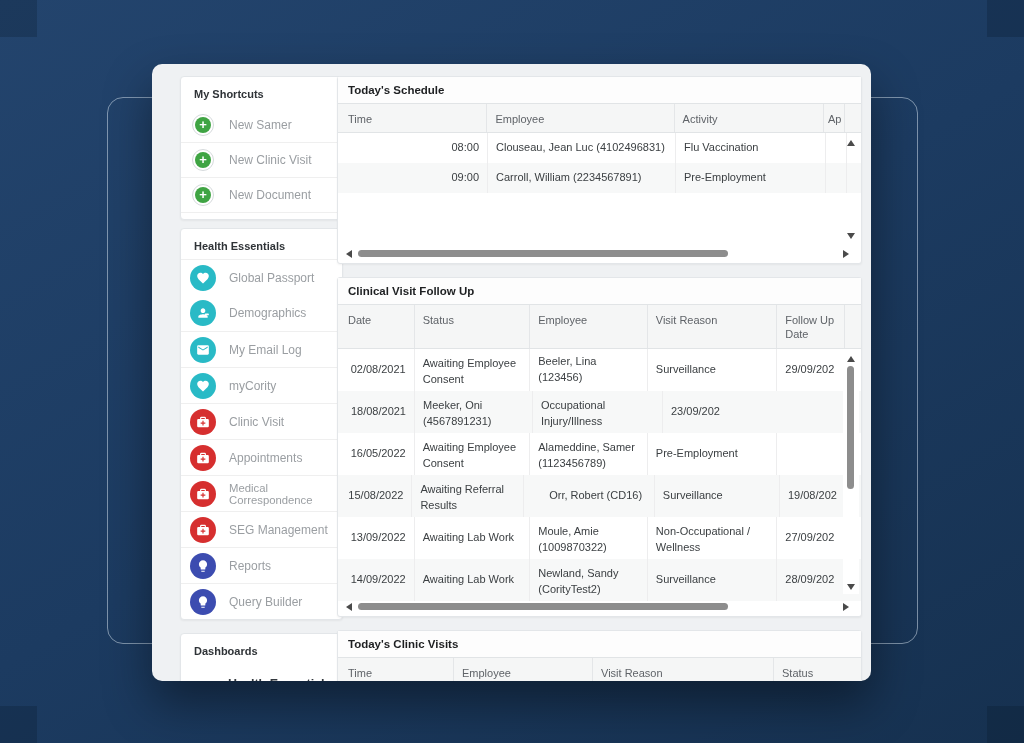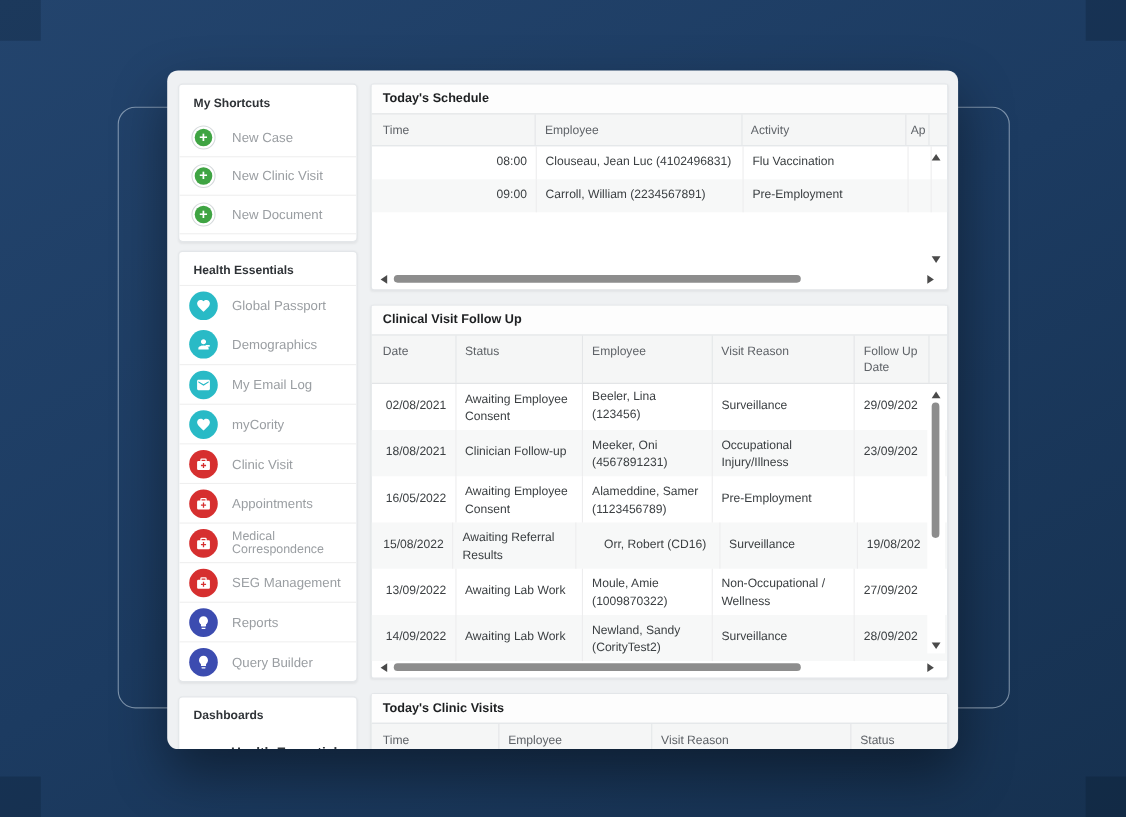--- a/index.html
+++ b/index.html
@@ -7,21 +7,21 @@
   .stage{position:relative;width:1024px;height:743px;overflow:hidden;
          background:linear-gradient(150deg,#23446d 0%,#1c3b61 50%,#163150 100%);}
   .corner{position:absolute;width:37px;height:37px;background:rgba(5,16,32,.22);}
   .corner.tl{left:0;top:0}.corner.tr{right:0;top:0}.corner.bl{left:0;bottom:0}.corner.br{right:0;bottom:0}
   .outline-rect{position:absolute;left:107px;top:97px;width:811px;height:547px;
         border:1.5px solid rgba(206,220,234,.55);border-radius:16px;}
   .main-card{position:absolute;left:152px;top:64px;width:719px;height:617px;
         background:#eff1f3;border-radius:10px;box-shadow:0 22px 48px rgba(0,0,0,.42);overflow:hidden;}
 
   
-  .side-card{position:absolute;left:10px;width:163px;background:#fff;border:1px solid #e3e6e9;
+  .side-card{position:absolute;left:28px;width:163px;background:#fff;border:1px solid #e3e6e9;
         border-radius:4px;box-shadow:0 1px 2px rgba(0,0,0,.05);overflow:hidden;}
   .side-title{height:30px;display:flex;align-items:center;padding:4px 0 0 13px;
         font-size:11px;font-weight:bold;color:#2f3337;}
   .side-item{height:35px;display:flex;align-items:center;gap:13px;padding-left:9px;
         border-top:1px solid #efefef;cursor:pointer;}
   .side-item .lbl{font-size:12px;color:#9a9ea2;}
   .ic-circle{width:26px;height:26px;border-radius:50%;display:flex;align-items:center;justify-content:center;flex:0 0 auto;}
   .ic-plus-ring{width:22px;height:22px;border-radius:50%;background:#fff;border:1px solid #d6dadc;
         display:flex;align-items:center;justify-content:center;margin:0 2px;}
   .ic-plus-ring .disc{width:16px;height:16px;border-radius:50%;display:flex;align-items:center;justify-content:center;}
@@ -63,21 +63,21 @@
   <div class="main-card">
 
     <div class="side-card" style="top:12px;">
       <div class="side-title">My Shortcuts</div>
       <div class="side-item" style="border-top:none;">
         <span class="ic-plus-ring">
             <span class="disc" style="background:#3fa443;">
               <span>+</span>
             </span>
           </span>
-        <span class="lbl">New Case</span>
+        <span class="lbl">New Samer</span>
       </div>
       <div class="side-item">
         <span class="ic-plus-ring">
             <span class="disc" style="background:#3fa443;">
               <span>+</span>
             </span>
           </span>
         <span class="lbl">New Clinic Visit</span>
       </div>
       <div class="side-item">
@@ -230,21 +230,20 @@
 
       <div class="trow" style="height:42px;">
         <div class="td num" style="width:77px;display:flex;align-items:center;justify-content:flex-end;">02/08/2021</div>
         <div class="td" style="width:116px;">Awaiting Employee Consent</div>
         <div class="td" style="width:118px;display:flex;align-items:center;">Beeler, Lina (123456)</div>
         <div class="td" style="width:130px;display:flex;align-items:center;">Surveillance</div>
         <div class="td" style="width:84px;display:flex;align-items:center;border-right:none;">29/09/202</div>
       </div>
       <div class="trow alt" style="height:42px;">
         <div class="td num" style="width:77px;display:flex;align-items:center;justify-content:flex-end;">18/08/2021</div>
-        <div class="td" style="width:116px;display:flex;align-items:center;">Clinician Follow-up</div>
         <div class="td" style="width:118px;">Meeker, Oni (4567891231)</div>
         <div class="td" style="width:130px;">Occupational Injury/Illness</div>
         <div class="td" style="width:84px;display:flex;align-items:center;border-right:none;">23/09/202</div>
       </div>
       <div class="trow" style="height:42px;">
         <div class="td num" style="width:77px;display:flex;align-items:center;justify-content:flex-end;">16/05/2022</div>
         <div class="td" style="width:116px;">Awaiting Employee Consent</div>
         <div class="td" style="width:118px;">Alameddine, Samer (1123456789)</div>
         <div class="td" style="width:130px;display:flex;align-items:center;">Pre-Employment</div>
         <div class="td" style="width:84px;border-right:none;"></div>

